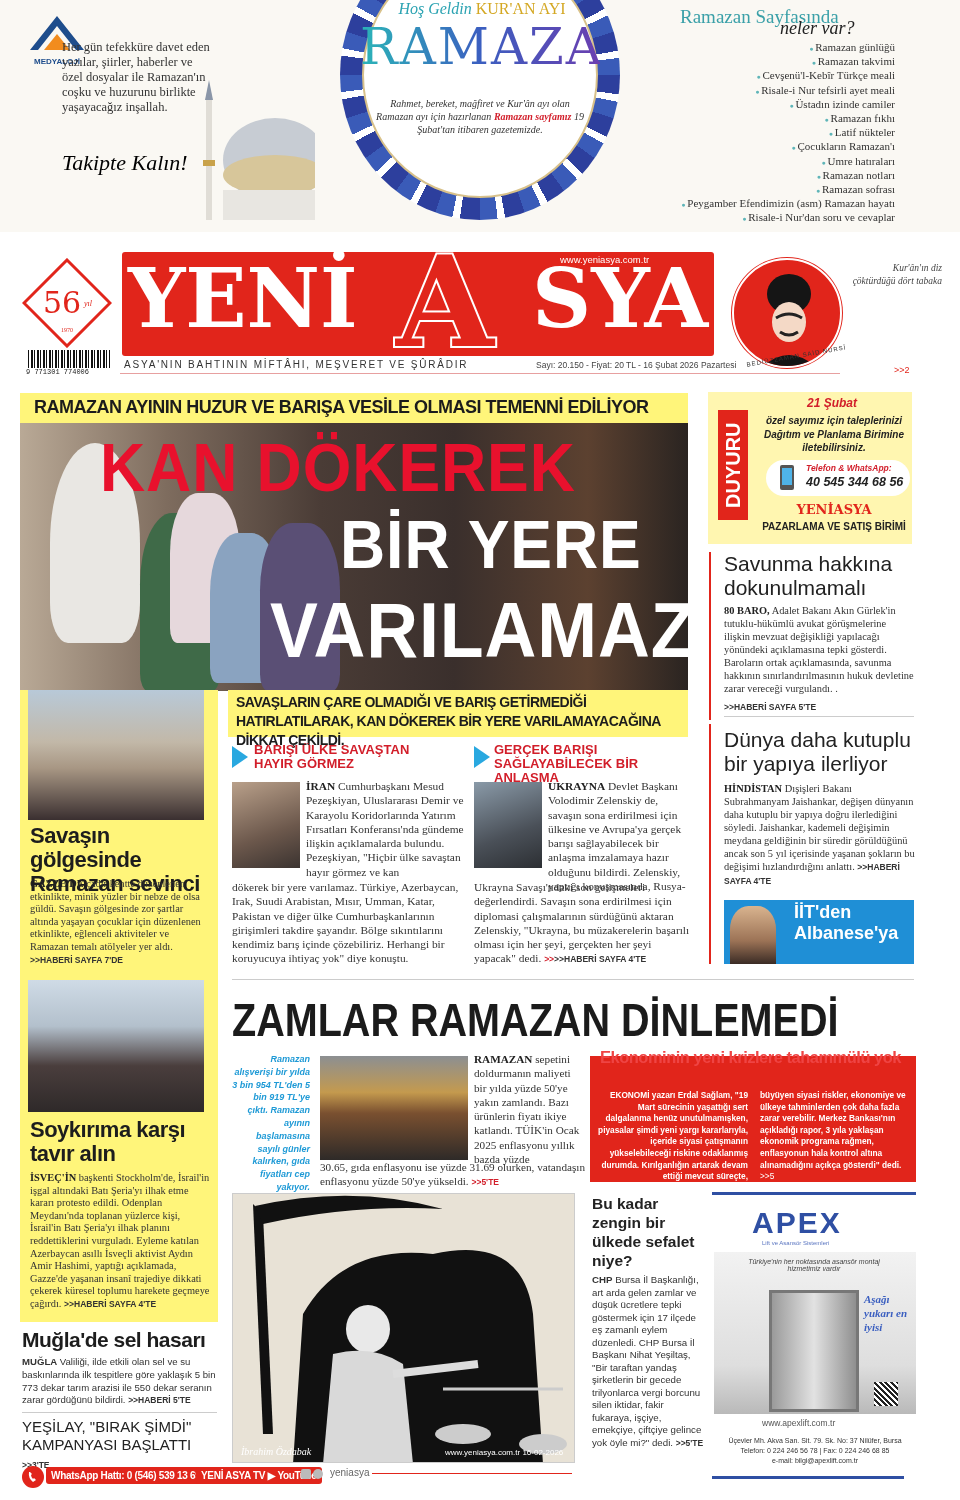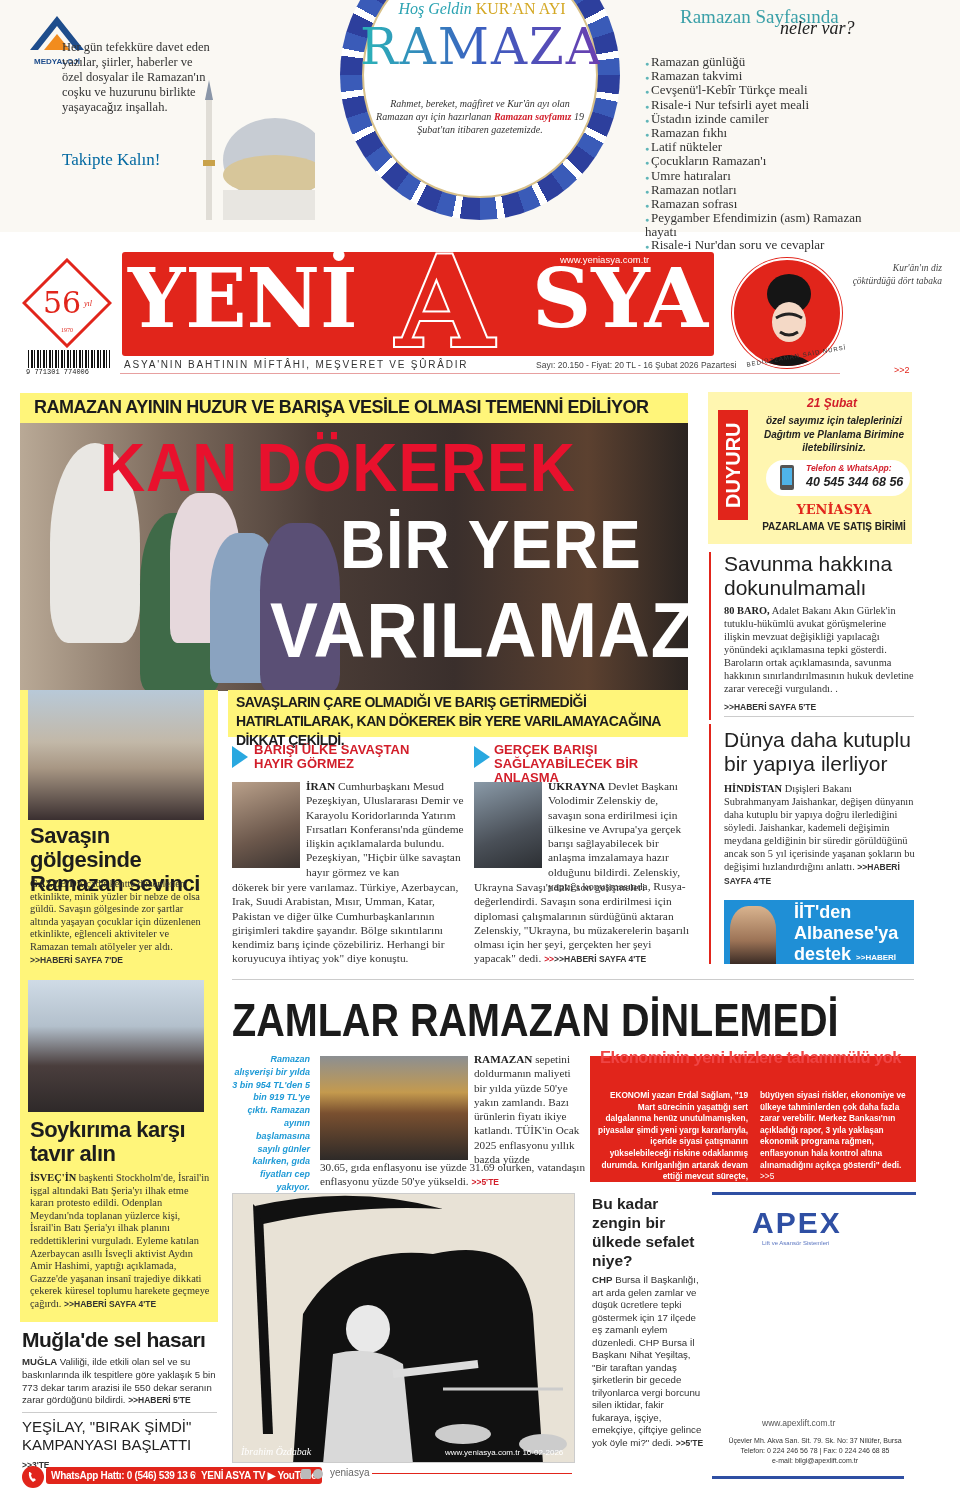--- a/index.html
+++ b/index.html
@@ -4,33 +4,33 @@
 <style>
 *{box-sizing:border-box;margin:0;padding:0}
 body{width:960px;height:1500px;background:#fff;font-family:"Liberation Serif",serif;color:#222;position:relative;overflow:hidden}
 .abs{position:absolute}
 .sans{font-family:"Liberation Sans",sans-serif}
 .cond{font-family:"Liberation Sans",sans-serif;font-stretch:condensed;letter-spacing:-0.5px}
 
 #banner{left:0;top:0;width:960px;height:232px;background:#faf8f3}
 #medya-logo{left:22px;top:10px;width:70px;height:60px}
 #banner-left{left:62px;top:40px;width:150px;font-size:12.5px;line-height:15px;color:#333}
-#takipte{left:62px;top:150px;font-size:17px;color:#0369a1}
+#takipte{left:62px;top:150px;font-size:22px;font-style:italic;color:#000000}
 #mosque{left:195px;top:40px;width:120px;height:190px}
 #rose{left:340px;top:0;width:280px;height:230px}
 #rose .ring{position:absolute;left:0;top:-70px;width:280px;height:290px;border-radius:50%;background:repeating-conic-gradient(#2d3f9d 0 8deg,#ffffff 8deg 11deg,#3a5bb8 11deg 18deg)}
 #rose .inner{position:absolute;left:22px;top:-48px;width:236px;height:246px;border-radius:50%;background:#fff;border:2px solid #d8c18a}
 #hos{left:352px;top:0px;width:260px;text-align:center;font-size:16px;font-style:italic;color:#2ba3b2}
 #hos span{color:#d4a824;font-style:normal}
 #ramazan-title{left:360px;top:18px;width:240px;text-align:center;font-size:50px;letter-spacing:2px;background:linear-gradient(90deg,#2bb5b8,#3b5fc0,#6a3fb0);-webkit-background-clip:text;color:transparent;font-family:"DejaVu Serif",serif}
 #rose-text{left:375px;top:97px;width:210px;text-align:center;font-size:10px;font-style:italic;line-height:13px;color:#333}
 #rose-text b{color:#d21e2a}
 #sayfa-title{left:680px;top:6px;font-size:19px;color:#3aa0a8}
 #neler{left:780px;top:18px;font-size:18px;font-style:italic;color:#222}
-#sayfa-list{left:645px;top:56px;width:250px;text-align:left;font-size:13px;line-height:12.2px;color:#333;list-style:none}
+#sayfa-list{left:645px;top:41px;width:250px;text-align:right;font-size:11px;line-height:12.2px;color:#333;list-style:none}
 #sayfa-list li::before{content:"● ";color:#5fb5b8;font-size:7px}
 
 #anniv{left:22px;top:258px;width:90px;height:90px}
 #barcode{left:28px;top:350px;width:82px;height:26px}
 #mast{left:122px;top:252px;width:592px;height:104px;background:#e1251b;border-radius:3px}
 #mast-url{left:560px;top:254px;font-size:9.5px;color:#fff}
 #motto{left:124px;top:359px;font-size:10px;letter-spacing:1.8px;color:#333}
 #issue{left:536px;top:360px;font-size:8.5px;color:#444}
 #portrait{left:732px;top:258px;width:110px;height:110px;border-radius:50%;background:#e1251b;overflow:hidden;border:2px solid #fff;box-shadow:0 0 0 1px #e1251b}
 #quran-note{left:852px;top:262px;width:90px;text-align:right;font-size:9.5px;font-style:italic;line-height:13px;color:#444}
@@ -209,21 +209,20 @@
 <div class="sep" style="left:724px;top:716px;width:190px"></div>
 
 <div class="rline" style="top:724px;height:240px"></div>
 <div class="abs rhead" style="left:724px;top:728px;width:190px">Dünya daha kutuplu bir yapıya ilerliyor</div>
 <div class="abs body" style="left:724px;top:782px;width:192px;font-size:10.4px;line-height:13px"><b>HİNDİSTAN</b> <span>Dışişleri Bakanı Subrahmanyam Jaishankar, değişen dünyanın daha kutuplu bir yapıya doğru ilerlediğini söyledi. Jaishankar, kademeli değişimin meydana geldiğinin bir süredir görüldüğünü ancak son 5 yıl içerisinde yaşanan şokların bu değişimi hızlandırdığını anlattı.</span> <span class="more">&gt;&gt;HABERİ SAYFA 4'TE</span></div>
 <div class="abs" style="left:724px;top:900px;width:190px;height:64px;background:#1f8fd6">
   <div class="abs" style="left:6px;top:6px;width:46px;height:58px;background:linear-gradient(180deg,#d9b48f,#9c7356 60%,#3a2b25);border-radius:40% 40% 0 0"></div>
   <div class="abs sans" style="left:70px;top:2px;font-size:18px;font-weight:bold;color:#fff;line-height:21px">
     <div>İİT'den</div>
     <div>Albanese'ya</div>
-    <div><span>destek</span> <span style="font-size:8px">&gt;&gt;HABERİ 4'TE</span></div>
   </div>
 </div>
 
 <div class="sep" style="left:232px;top:979px;width:682px"></div>
 <div id="zamlar" class="abs cond">ZAMLAR RAMAZAN DİNLEMEDİ</div>
 <div id="bluedeck" class="abs">Ramazan alışverişi bir yılda 3 bin 954 TL'den 5 bin 919 TL'ye çıktı. Ramazan ayının başlamasına sayılı günler kalırken, gıda fiyatları cep yakıyor.</div>
 <div class="abs" style="left:320px;top:1056px;width:148px;height:104px;background:linear-gradient(180deg,#8c8f92 0%,#c49a4e 35%,#7a5030 55%,#2e2a28 100%)"></div>
 <div class="abs body" style="left:474px;top:1052px;width:110px;font-size:11.2px;line-height:14.3px"><b>RAMAZAN</b> <span>sepetini doldurmanın maliyeti bir yılda yüzde 50'ye yakın zamlandı. Bazı ürünlerin fiyatı ikiye katlandı. TÜİK'in Ocak 2025 enflasyonu yıllık bazda yüzde</span></div>
 <div class="abs body" style="left:320px;top:1160px;width:270px;font-size:11.2px;line-height:14.3px"><span>30.65, gıda enflasyonu ise yüzde 31.69 olurken, vatandaşın enflasyonu yüzde 50'ye yükseldi.</span> <span class="more"><i>&gt;&gt;5'TE</i></span></div>
 
@@ -249,20 +248,26 @@
     <ellipse cx="310" cy="250" rx="24" ry="10" fill="#ccc"></ellipse>
   </svg>
   <div class="abs" style="left:8px;top:252px;font-size:10px;font-style:italic;color:#fff">İbrahim Özdabak</div>
   <div class="abs sans" style="left:212px;top:254px;font-size:8px;color:#fff"><span>www.yeniasya.com.tr</span> <span>16-02-2026</span></div>
 </div>
 
 <div class="blue-rule" style="left:712px;top:1192px;width:204px"></div>
 <div id="apex" class="abs">
   <div class="abs sans" style="left:40px;top:14px;font-size:30px;font-weight:bold;color:#2f4fa3;letter-spacing:2px">APEX</div>
   <div class="abs sans" style="left:50px;top:48px;font-size:6px;color:#5a75c0">Lift ve Asansör Sistemleri</div>
+  <div class="abs" style="left:2px;top:60px;width:202px;height:162px;background:linear-gradient(180deg,#f2f2f2,#dedede 70%,#b9b9b9)">
+    <div class="abs" style="left:55px;top:38px;width:90px;height:122px;background:linear-gradient(90deg,#9a9a9a,#e2e2e2 50%,#8f8f8f);border:3px solid #777"></div>
+    <div class="abs sans" style="left:20px;top:6px;width:160px;text-align:center;font-size:7px;font-style:italic;color:#444">Türkiye'nin her noktasında asansör montaj hizmetimiz vardır</div>
+    <div class="abs" style="left:150px;top:40px;width:50px;font-size:11px;font-style:italic;font-weight:bold;color:#3b5fc0;line-height:14px">Aşağı yukarı en iyisi</div>
+    <div class="abs" style="left:160px;top:130px;width:24px;height:24px;background:repeating-linear-gradient(45deg,#222 0 2px,#fff 2px 4px)"></div>
+  </div>
   <div class="abs sans" style="left:50px;top:226px;font-size:8.5px;color:#555">www.apexlift.com.tr</div>
   <div class="abs sans" style="left:0;top:244px;width:206px;text-align:center;font-size:7px;line-height:10px;color:#333">
     <div>Üçevler Mh. Akva San. Sit. 79. Sk. No: 37 Nilüfer, Bursa</div>
     <div>Telefon: 0 224 246 56 78 | Fax: 0 224 246 68 85</div>
     <div>e-mail: bilgi@apexlift.com.tr</div>
   </div>
 </div>
 <div class="blue-rule" style="left:712px;top:1476px;width:192px"></div>
 
 <div class="abs" style="left:22px;top:1466px;width:22px;height:22px;border-radius:50%;background:#e1251b">

